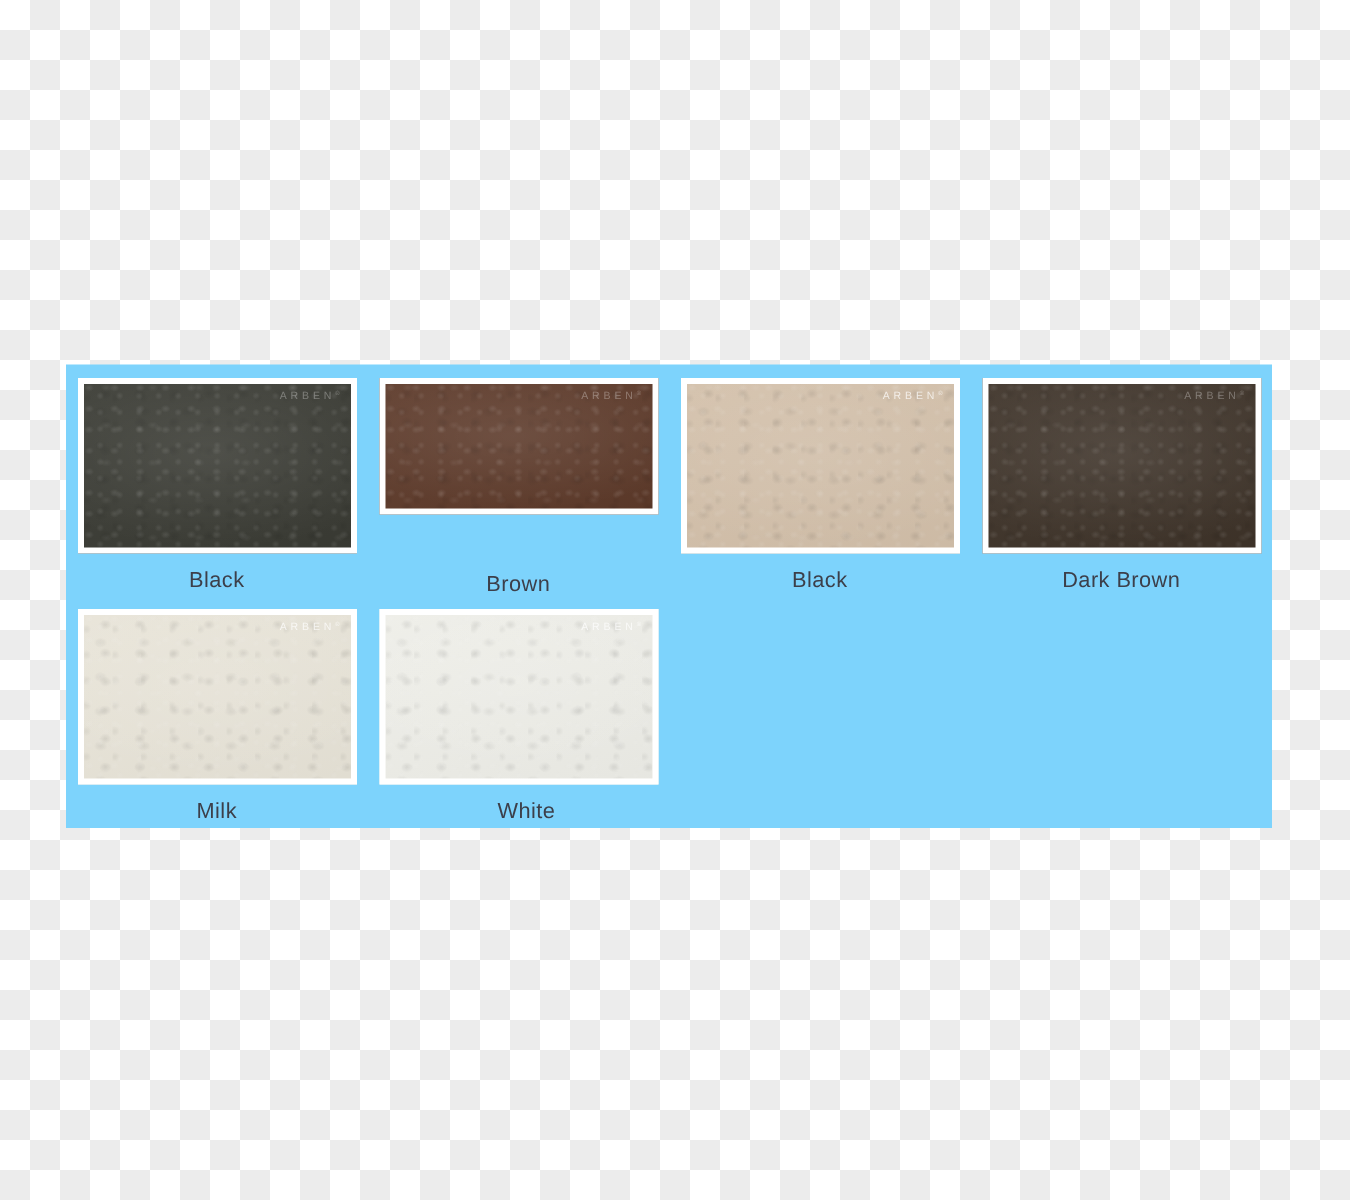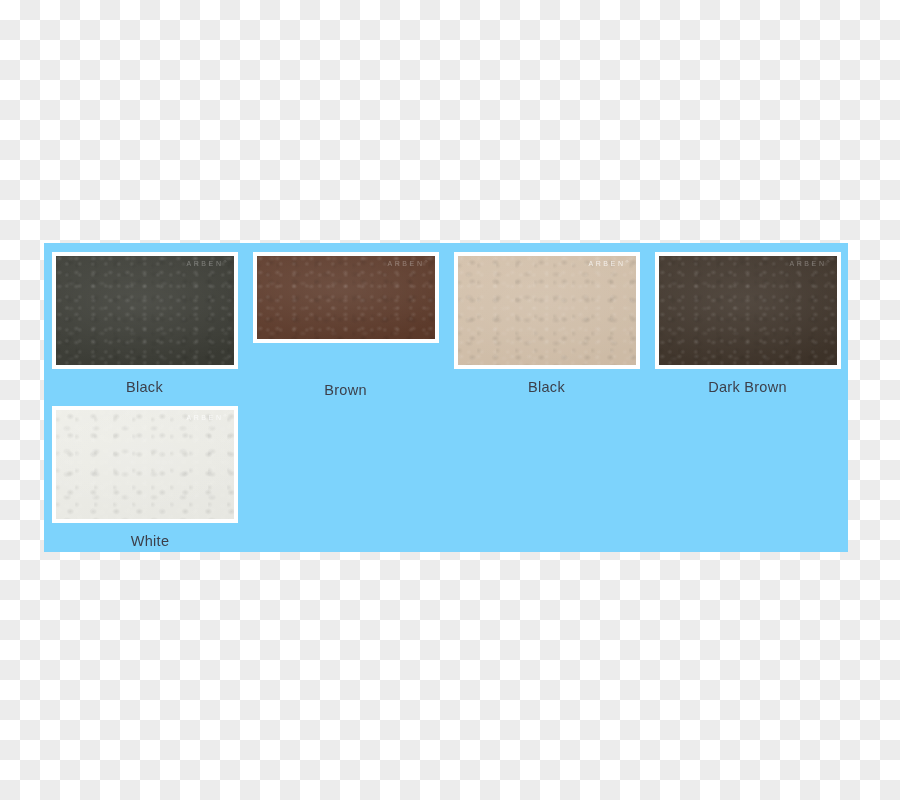--- a/index.html
+++ b/index.html
@@ -155,20 +155,28 @@
       </div>
       <div class="swatch-cell">
         <div class="swatch-chip dark" style="background-color: rgb(62, 51, 41);">
           <div class="grain"></div>
           <div class="sheen"></div>
           <div class="swatch-watermark">ARBEN<span class="tm">®</span></div>
         </div>
         <div class="swatch-label" style="color: rgb(60, 63, 74);">Dark Brown</div>
       </div>
       <div class="swatch-cell">
+        <div class="swatch-chip pale" style="background-color: rgb(232, 228, 216);">
+          <div class="grain"></div>
+          <div class="sheen"></div>
+          <div class="swatch-watermark">ARBEN<span class="tm">®</span></div>
+        </div>
+        <div class="swatch-label" style="color: rgb(60, 63, 74);">Milk</div>
+      </div>
+      <div class="swatch-cell">
         <div class="swatch-chip pale" style="background-color: rgb(238, 238, 232);">
           <div class="grain"></div>
           <div class="sheen"></div>
           <div class="swatch-watermark">ARBEN<span class="tm">®</span></div>
         </div>
         <div class="swatch-label" style="color: rgb(60, 63, 74); margin-left: 11px;">White</div>
       </div>
       <div class="swatch-cell is-empty"></div>
     </div>
 </div>

